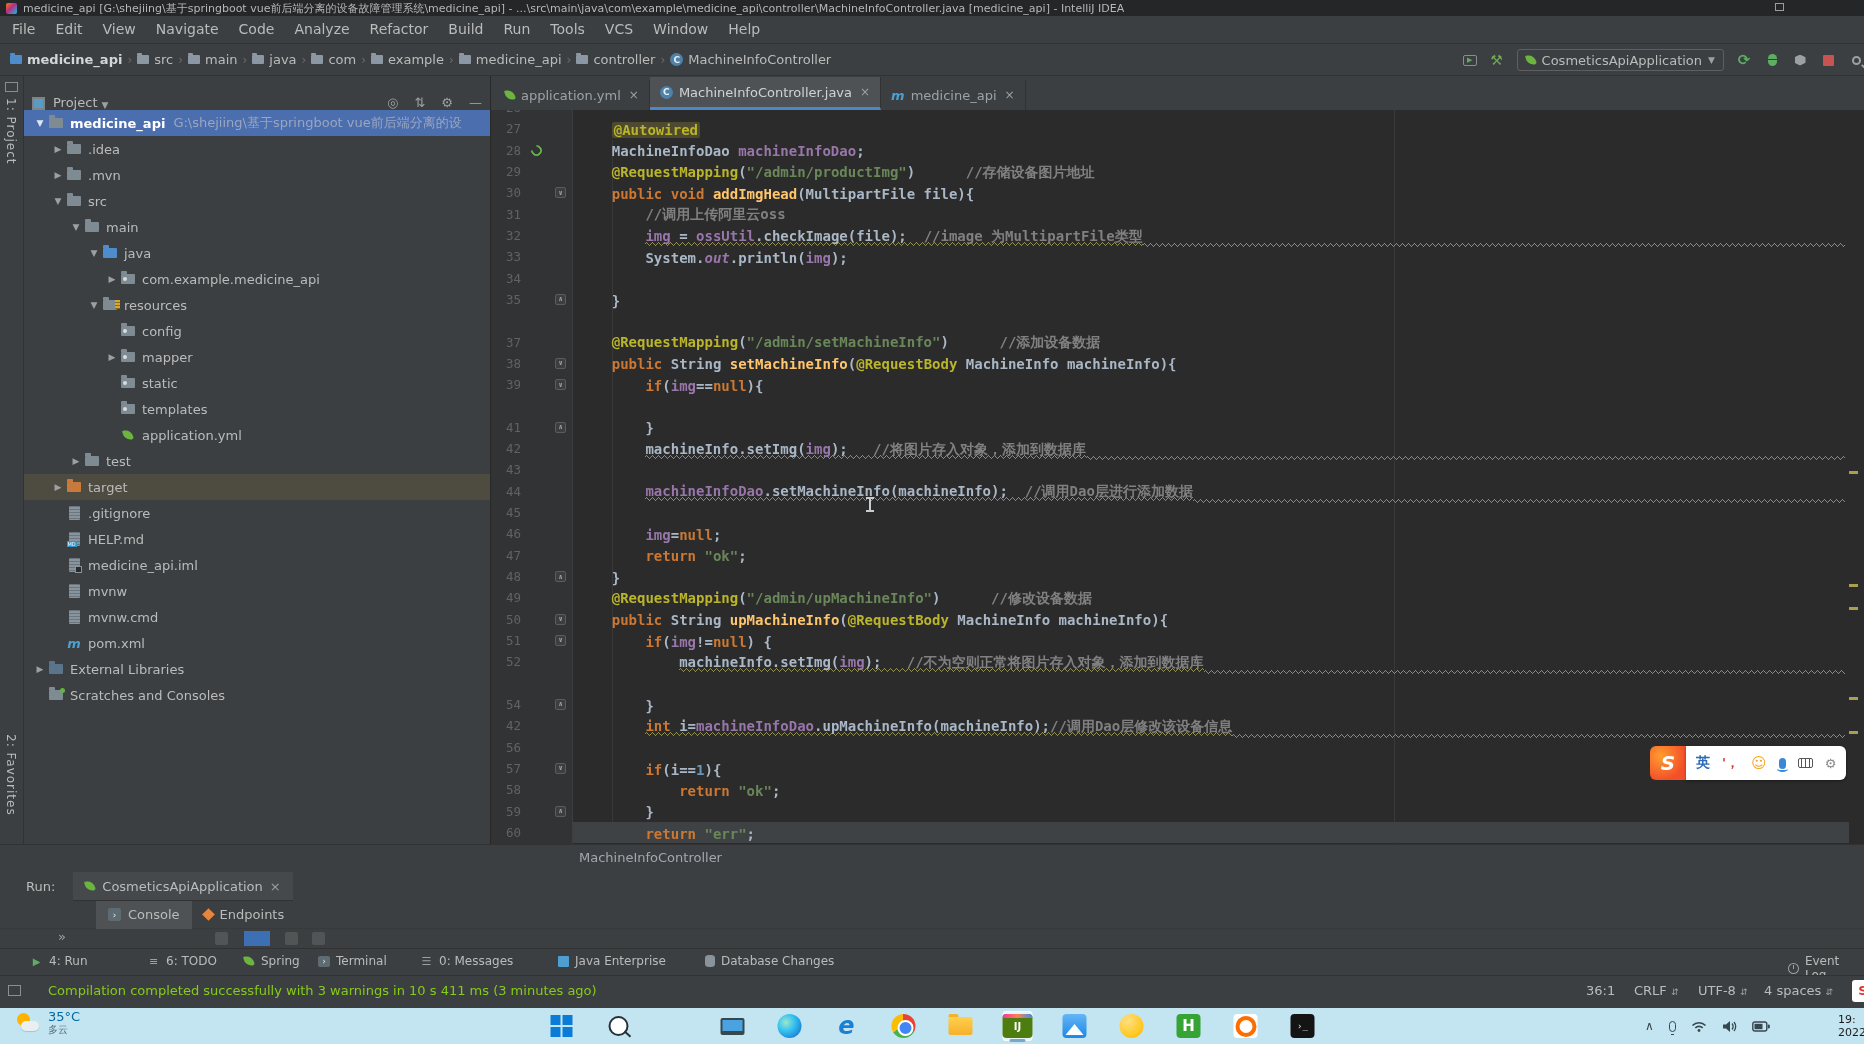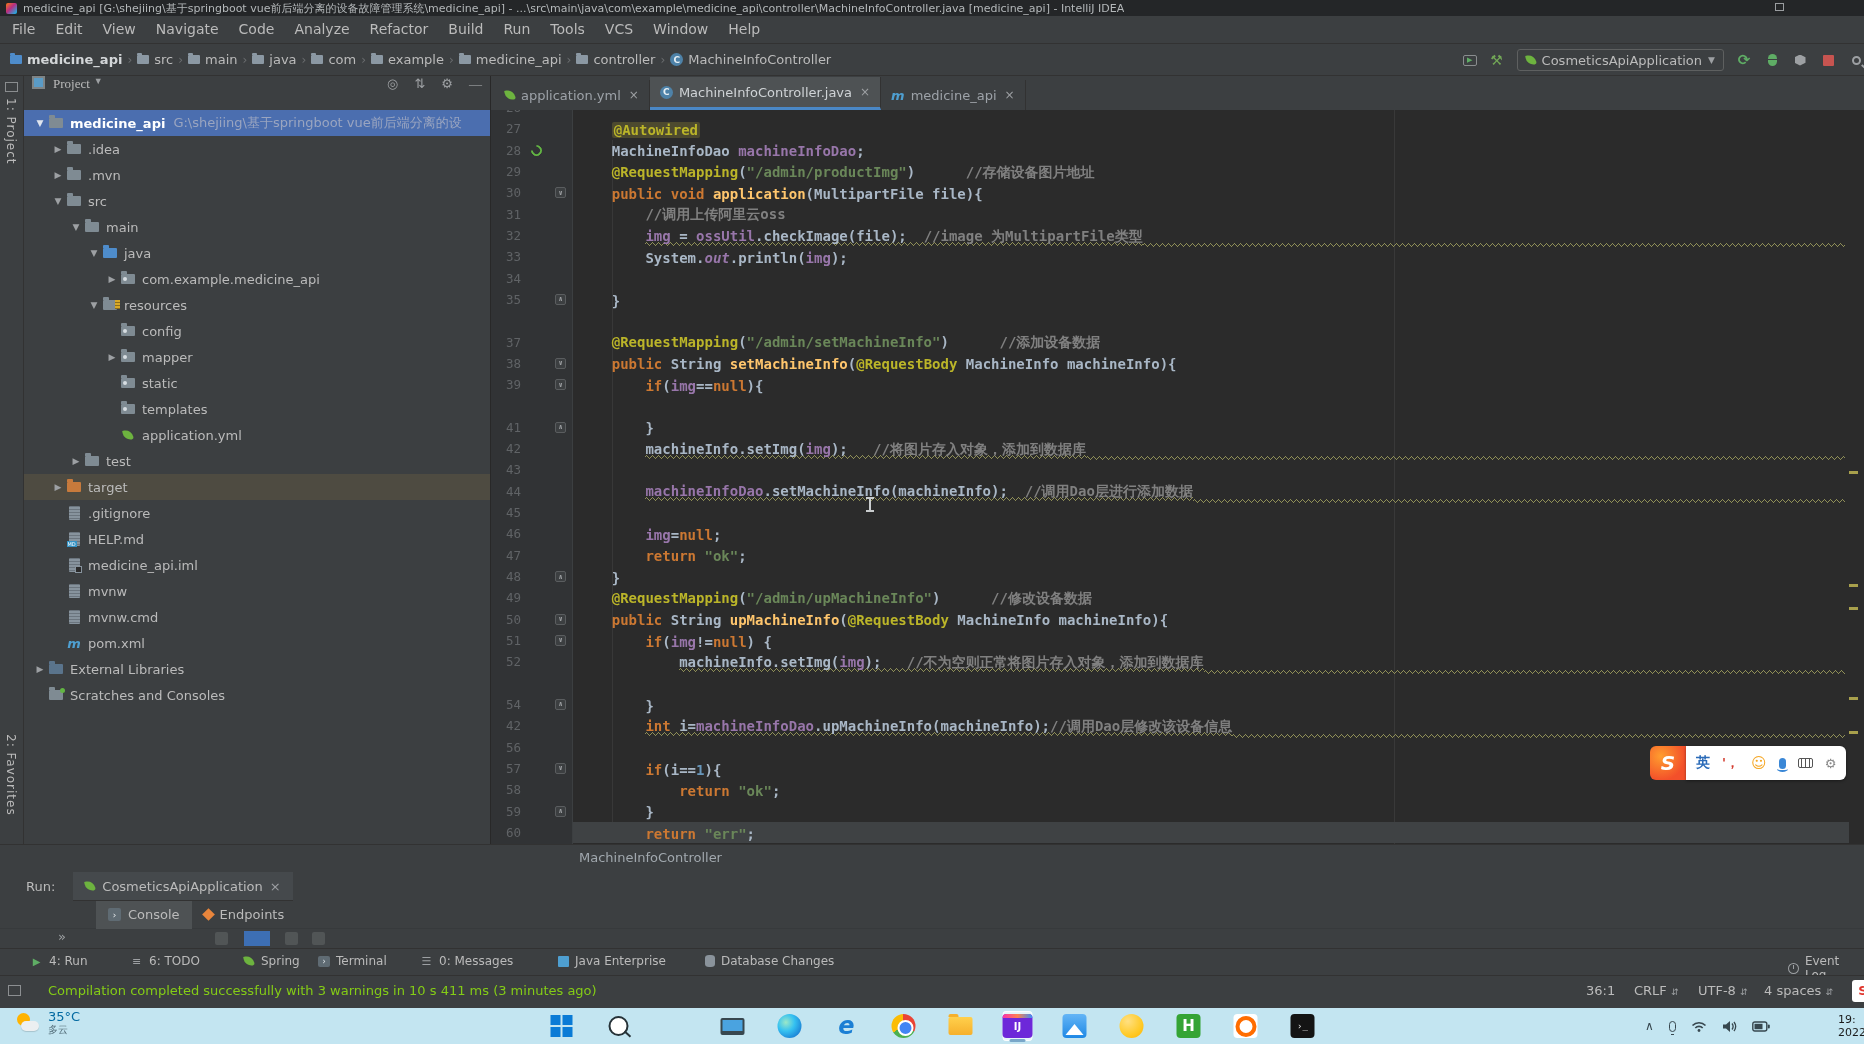--- a/index.html
+++ b/index.html
@@ -52,21 +52,21 @@
   #stripeL { position:absolute; left:0; top:76px; width:24px; height:899px; background:#3c3f41; border-right:1px solid #323232; }
   .vtext { writing-mode:vertical-rl; font-size:12px; color:#bbbbbb; letter-spacing:1px; position:absolute; left:4px; }
   .stripe-ico { position:absolute; left:5px; width:13px; height:10px; border:1px solid #8a8d8f; }
   .star-ico { position:absolute; left:6px; color:#8a8d8f; font-size:11px; }
   .globe-ico { position:absolute; left:5px; width:12px; height:12px; border:1px solid #8a8d8f; border-radius:50%; }
   .globe-ico::before { content:""; position:absolute; left:4px; top:-1px; width:2px; height:11px; border-left:1px solid #8a8d8f; border-right:1px solid #8a8d8f; border-radius:50%; }
   .switcher-ico { position:absolute; left:5px; width:12px; height:10px; border:1px solid #8a8d8f; background:linear-gradient(to right,#8a8d8f 3px,transparent 3px); }
 
   
   #project { position:absolute; left:24px; top:76px; width:466px; height:768px; background:#3c3f41; overflow:hidden; }
-  #proj-header { height:34px; display:flex; align-items:flex-start; padding:0 8px;font-family:Liberation Serif, serif; }
+  #proj-header { height:34px; display:flex; align-items:flex-end; padding:0 8px; }
   #proj-header .ptab-ico { width:13px; height:13px; background:#5a9bc6; border:2px solid #7e8486; margin-right:8px; }
   #proj-header .ptitle { font-size:13px; color:#bbbbbb; margin-right:4px; }
   #proj-header .hdr-icos { margin-left:auto; display:flex; gap:16px; color:#9da0a3; font-size:13px; align-items:center; }
   .tree-row { position:absolute; left:0; width:100%; height:26px; display:flex; align-items:center; font-size:13px; color:#bbbbbb; white-space:nowrap; overflow:hidden; }
   .tree-row.selected { background:#4b6eaf; color:#ffffff; }
   .tree-row.warm { background:#4e4b41; }
   .tree-arrow { width:16px; text-align:center; font-size:9px; color:#9da0a3; flex:0 0 auto; }
   .tree-row.selected .tree-arrow { color:#dfe5ee; }
   .tree-label { margin-left:6px; }
   .tree-row.selected .tree-label.proj-name { font-weight:bold; }
@@ -195,21 +195,21 @@
   .tb-projector::after { content:""; position:absolute; left:2px; top:2px; right:2px; bottom:4px; background:#4aa3e0; }
   .tb-edge { width:24px; height:24px; border-radius:50%; background:radial-gradient(circle at 35% 35%, #9be8c8, #35c1f1 40%, #1b7fd4 80%); }
   .tb-ie { font-size:24px; font-weight:bold; font-style:italic; color:#1b7fd4; line-height:24px; }
   .tb-ie::before { content:"e"; }
   .tb-chrome { width:24px; height:24px; border-radius:50%;
       background:conic-gradient(#ea4335 0 33%, #4caf50 33% 66%, #fbbc05 66% 100%); position:relative; }
   .tb-chrome::after { content:""; position:absolute; left:6px; top:6px; width:12px; height:12px; border-radius:50%;
       background:#4285f4; border:2px solid #fff; }
   .tb-explorer { width:24px; height:18px; background:linear-gradient(#ffd04c,#f6b02c); border-radius:2px; position:relative; }
   .tb-explorer::before { content:""; position:absolute; top:-3px; left:0; width:10px; height:3px; background:#f6b02c; border-radius:2px 2px 0 0; }
-  .tb-idea { width:38px; height:24px; background:#6d28d9; border-radius:4px; color:#fff; font-size:10px; font-weight:bold;
+  .tb-idea { width:38px; height:24px; background:#4d7c0f; border-radius:4px; color:#fff; font-size:10px; font-weight:bold;
       display:flex; align-items:center; justify-content:center; position:relative; overflow:hidden; }
   .tb-idea::before { content:""; position:absolute; left:0; top:0; width:100%; height:4px;
       background:linear-gradient(90deg,#fc31aa,#fd8150,#3b8df8); }
   .tb-photos { width:24px; height:24px; border-radius:4px; background:linear-gradient(#64b5f6,#1e88e5); position:relative; overflow:hidden; }
   .tb-photos::after { content:""; position:absolute; left:3px; bottom:3px; border-left:9px solid transparent; border-right:9px solid transparent; border-bottom:11px solid #fff; }
   .tb-petal { width:24px; height:24px; border-radius:50%; background:radial-gradient(circle at 35% 30%, #ffe082, #ffca28 60%, #ffb300); }
   .tb-hbuilder { width:24px; height:24px; border-radius:4px; background:#35a435; color:#fff; font-size:15px; font-weight:bold;
       display:flex; align-items:center; justify-content:center; }
   .tb-media { width:24px; height:24px; border-radius:4px; background:#fff; display:flex; align-items:center; justify-content:center; }
   .tb-media::after { content:""; width:13px; height:13px; border-radius:50%; border:4px solid #ff6d00; }
@@ -554,21 +554,21 @@
         <span class="gut-bean"></span>
         <div class="cl-content"><span style="white-space: pre;">    </span><span class="cl-body" style="white-space: pre;"><span class="sP">MachineInfoDao </span><span class="sF">machineInfoDao</span><span class="sP">;</span></span></div>
       </div>
       <div class="cl" style="top: 51.94px;">
         <span class="lnum">29</span>
         <div class="cl-content"><span style="white-space: pre;">    </span><span class="cl-body" style="white-space: pre;"><span class="sA">@RequestMapping</span><span class="sP">(</span><span class="sS">"/admin/productImg"</span><span class="sP">)</span><span class="sP">      </span><span class="sC">//存储设备图片地址</span></span></div>
       </div>
       <div class="cl" style="top: 73.26px;">
         <span class="lnum">30</span>
         <span class="fold-m">∨</span>
-        <div class="cl-content"><span style="white-space: pre;">    </span><span class="cl-body" style="white-space: pre;"><span class="sK">public void </span><span class="sM">application</span><span class="sP">(MultipartFile file){</span></span></div>
+        <div class="cl-content"><span style="white-space: pre;">    </span><span class="cl-body" style="white-space: pre;"><span class="sK">public void </span><span class="sM">addImgHead</span><span class="sP">(MultipartFile file){</span></span></div>
       </div>
       <div class="cl" style="top: 94.58px;">
         <span class="lnum">31</span>
         <div class="cl-content"><span style="white-space: pre;">        </span><span class="cl-body" style="white-space: pre;"><span class="sC">//调用上传阿里云oss</span></span></div>
       </div>
       <div class="cl" style="top: 115.9px;">
         <span class="lnum">32</span>
         <div class="cl-content"><span style="white-space: pre;">        </span><span class="cl-body zz" style="white-space: pre;"><span class="sF">img</span><span class="sP"> = </span><span class="sF">ossUtil</span><span class="sP">.checkImage(file);</span><span class="sP">  </span><span class="sC">//image 为MultipartFile类型</span></span><span class="cl-fill zz"></span></div>
       </div>
       <div class="cl" style="top: 137.22px;">
@@ -720,21 +720,21 @@
     <span class="dim-sq" style="left:285px"></span>
     <span class="dim-sq" style="left:312px"></span>
   </div>
 </div>
 
 <div id="toolstripe">
     <div class="ts-item" style="left: 30px;">
       <span class="tsi i-run"></span>
       <span data-bind="tool_stripe.left.0.label">4: Run</span>
     </div>
-    <div class="ts-item" style="left: 130px;">
+    <div class="ts-item" style="left: 147px;">
       <span class="tsi i-todo"></span>
       <span data-bind="tool_stripe.left.1.label">6: TODO</span>
     </div>
     <div class="ts-item" style="left: 242px;">
       <span class="tsi i-spring">
         <span class="leaf"></span>
       </span>
       <span data-bind="tool_stripe.left.2.label">Spring</span>
     </div>
     <div class="ts-item" style="left: 318px;">

